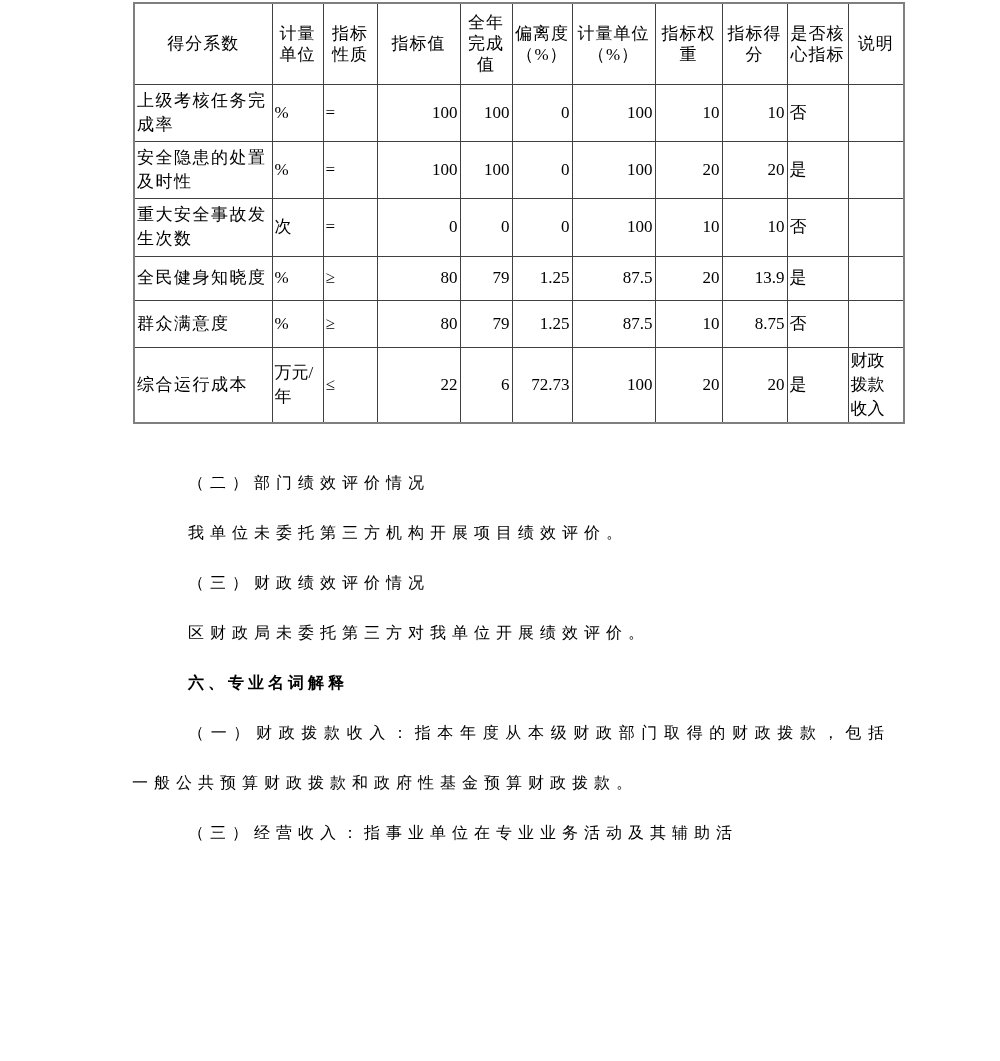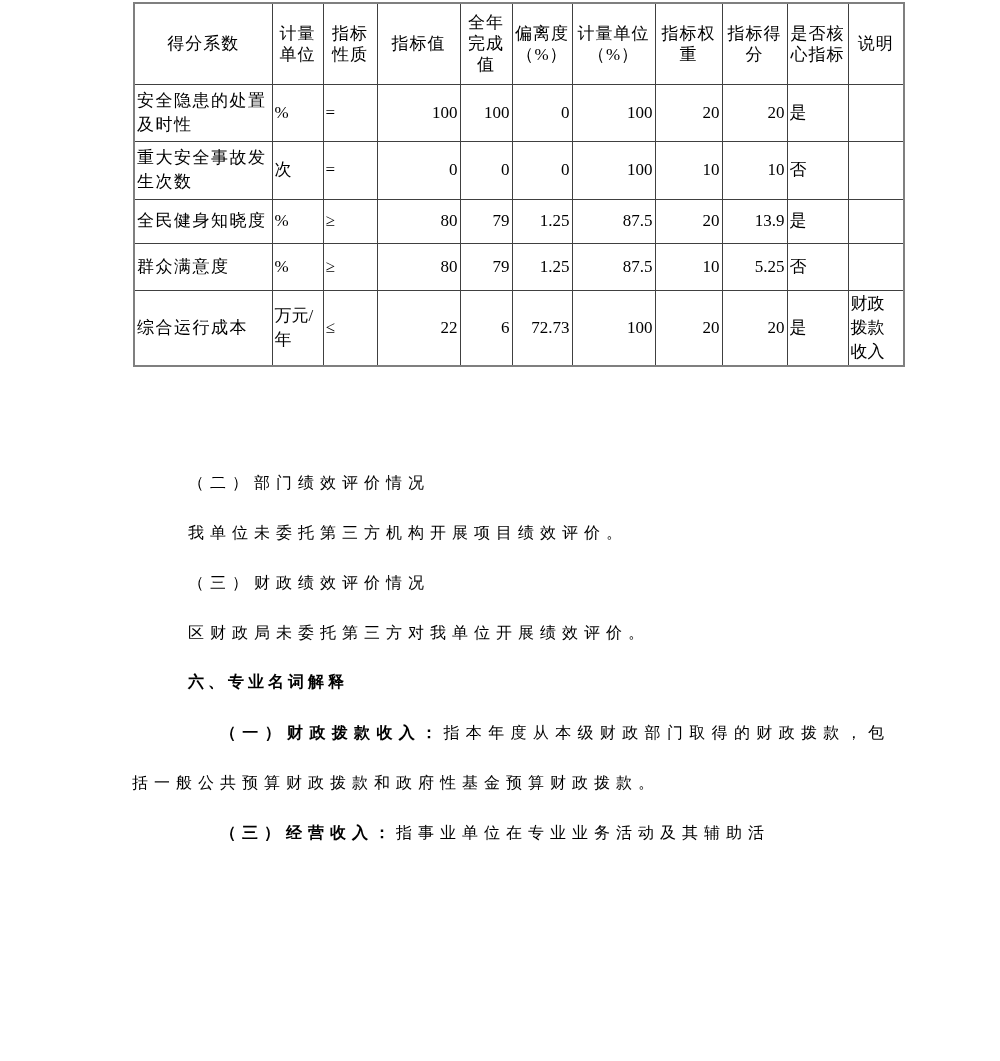--- a/index.html
+++ b/index.html
@@ -55,26 +55,26 @@
   }
   .textblock p {
     margin:0;
     font-size:16px;
     line-height:50px;
     letter-spacing:6px;
     text-align:justify;
     text-indent:56px;
   }
   .textblock p.main-heading {
-    font-family:Liberation Mono, monospace;
+    font-family:Liberation Serif, serif;
     font-weight:bold;
     letter-spacing:4px;
     text-align:left;
   }
-  .term-label { font-weight:bold;margin-left:32px; }
+  .term-label { font-weight:normal; }
 </style>
 </head>
 <body>
 
 <div class="page">
 
   <table class="indicators">
     <colgroup>
       <col style="width:138px">
         <col style="width:51px">
@@ -98,20 +98,33 @@
         <th>偏离度（%）</th>
         <th>计量单位（%）</th>
         <th>指标权重</th>
         <th>指标得分</th>
         <th>是否核心指标</th>
         <th>说明</th>
       </tr>
     </thead>
     <tbody>
       <tr style="height:57px">
+        <td class="c-name">上级考核任务完成率</td>
+        <td class="c-unit">%</td>
+        <td class="c-nat">=</td>
+        <td class="c-num">100</td>
+        <td class="c-num">100</td>
+        <td class="c-num">0</td>
+        <td class="c-num">100</td>
+        <td class="c-num">10</td>
+        <td class="c-num">10</td>
+        <td class="c-core">否</td>
+        <td class="c-note"></td>
+      </tr>
+      <tr style="height:57px">
         <td class="c-name">安全隐患的处置及时性</td>
         <td class="c-unit">%</td>
         <td class="c-nat">=</td>
         <td class="c-num">100</td>
         <td class="c-num">100</td>
         <td class="c-num">0</td>
         <td class="c-num">100</td>
         <td class="c-num">20</td>
         <td class="c-num">20</td>
         <td class="c-core">是</td>
@@ -145,21 +158,21 @@
       </tr>
       <tr style="height:47px">
         <td class="c-name">群众满意度</td>
         <td class="c-unit">%</td>
         <td class="c-nat">≥</td>
         <td class="c-num">80</td>
         <td class="c-num">79</td>
         <td class="c-num">1.25</td>
         <td class="c-num">87.5</td>
         <td class="c-num">10</td>
-        <td class="c-num">5.25</td>
+        <td class="c-num">8.75</td>
         <td class="c-core">否</td>
         <td class="c-note"></td>
       </tr>
       <tr style="height:59px">
         <td class="c-name">综合运行成本</td>
         <td class="c-unit">万元/年</td>
         <td class="c-nat">≤</td>
         <td class="c-num">22</td>
         <td class="c-num">6</td>
         <td class="c-num">72.73</td>

